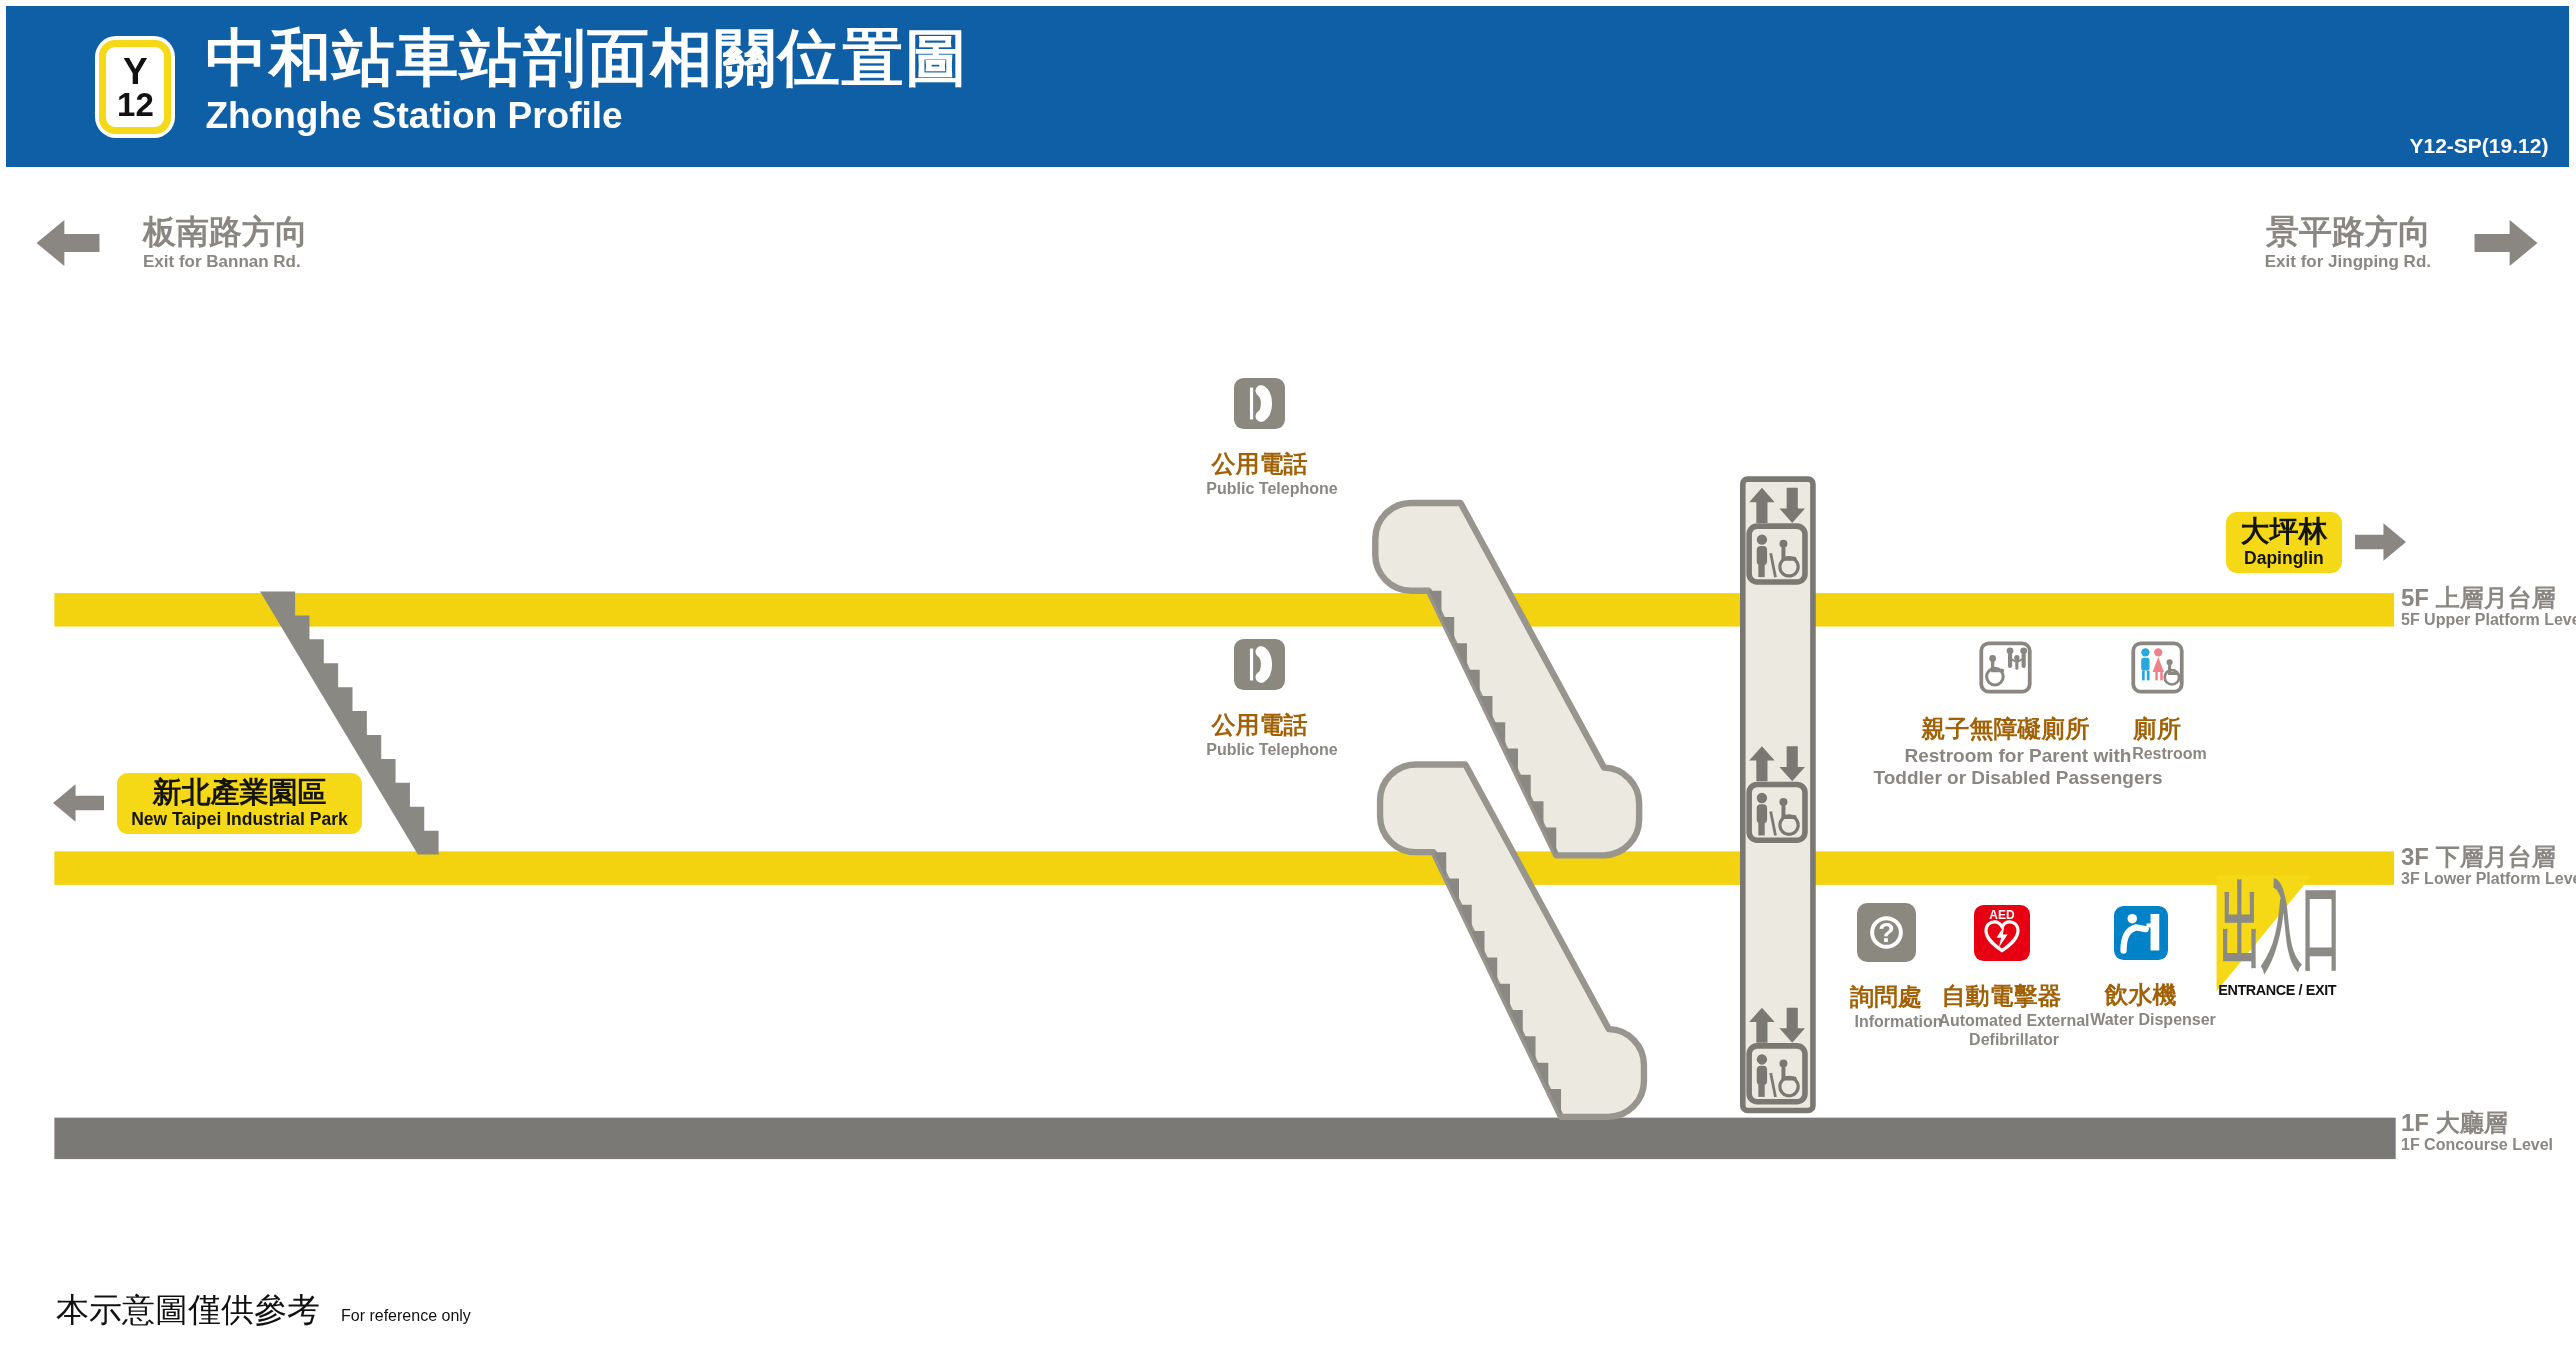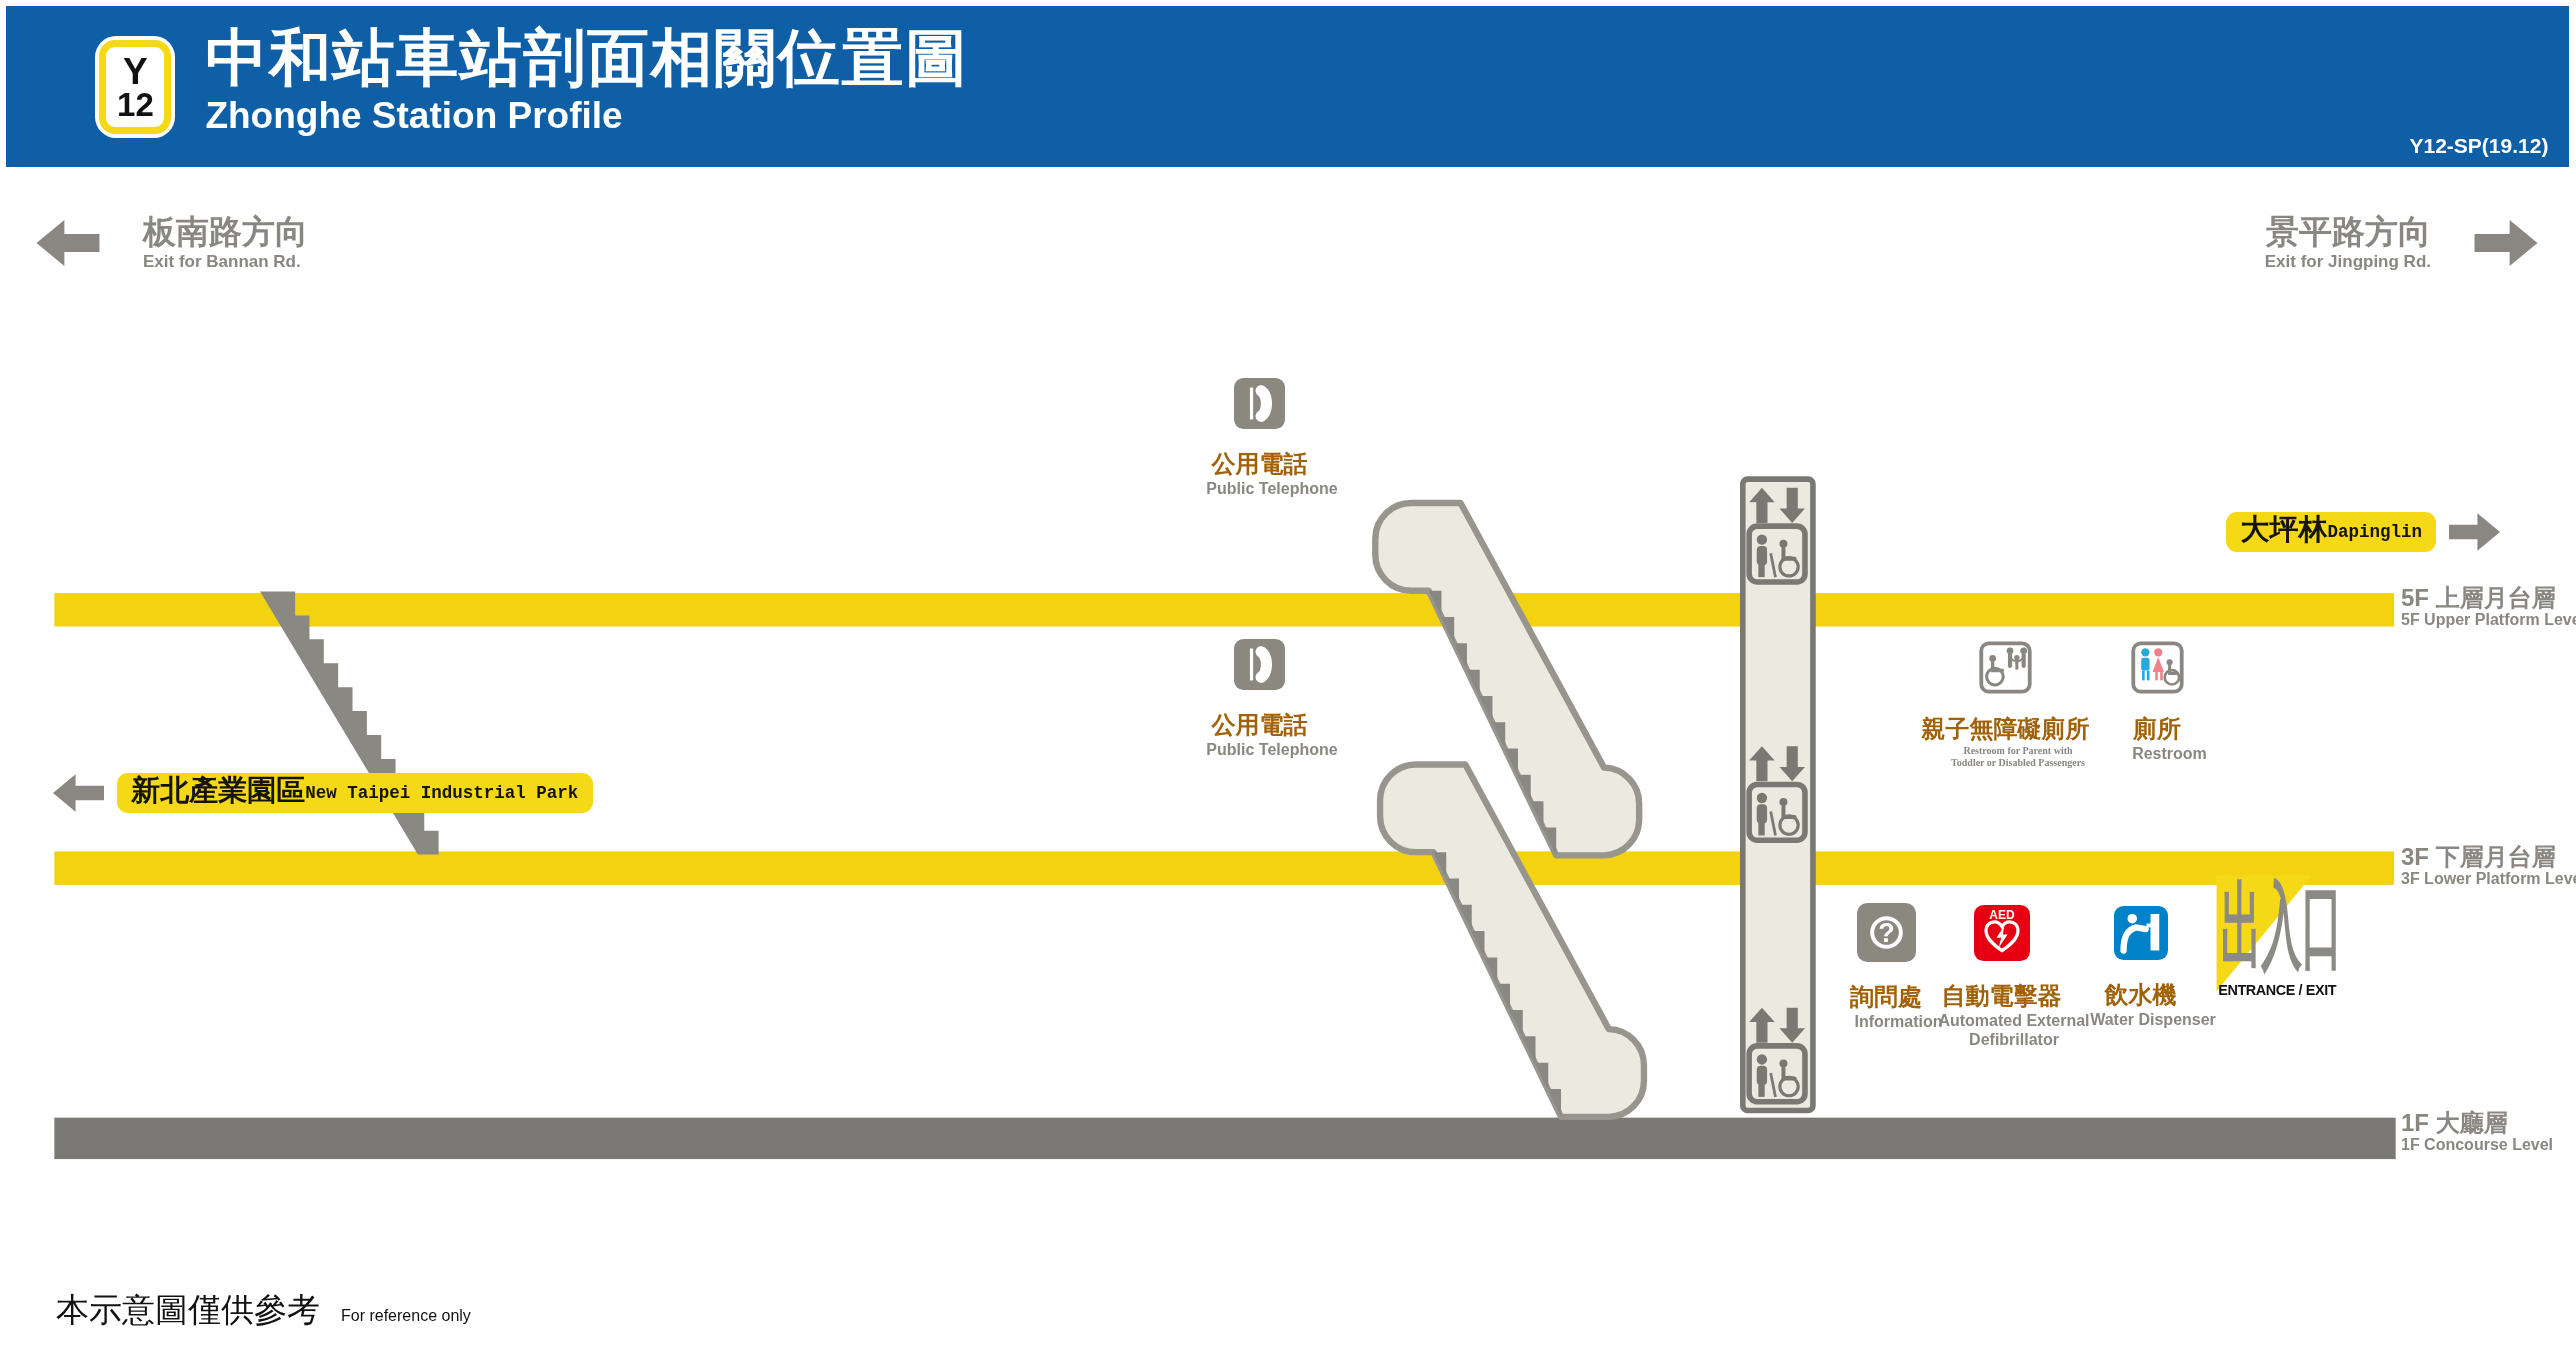--- a/index.html
+++ b/index.html
@@ -40,30 +40,30 @@
 
   
   .floorlabel{position:absolute;left:2401px;color:#8A8782;}
   .floor-zh{font-size:24px;font-weight:bold;line-height:1.1;white-space:nowrap;}
   .floor-en{font-size:16px;font-weight:bold;white-space:nowrap;}
 
   
   .dest{position:absolute;display:flex;align-items:center;gap:12.8px;}
   .dest-badge{
     background:#F5D917;border-radius:11px;padding:4px 14.4px;
-    display:flex;flex-direction:row;align-items:center;color:#1a1a00;font-family:Liberation Mono, monospace;
+    display:flex;flex-direction:column;align-items:center;color:#1a1a00;
   }
   .dest-zh{font-size:29px;font-weight:bold;line-height:1.1;color:#14140a;white-space:nowrap;}
   .dest-en{font-size:17.5px;font-weight:bold;color:#14140a;white-space:nowrap;text-align:right;}
 
   
   .facility{position:absolute;display:flex;flex-direction:column;align-items:center;}
   .fac-zh{font-size:24px;font-weight:bold;color:#a16207;margin-top:19px;white-space:nowrap;}
   .fac-en{font-size:16px;font-weight:bold;color:#8A8782;line-height:1.18;text-align:center;white-space:nowrap;padding-left:25px;}
-  .fac-en.small{font-size:10px;font-family:Liberation Serif, serif;}
+  .fac-en.small{font-size:19px;}
 
   
   .entrance{position:absolute;left:2215px;top:872px;width:151px;height:137px;}
   .entrance svg{position:absolute;left:0;top:0;}
   .entrance-zh{
     position:absolute;left:6.4px;top:6.4px;font-size:94px;line-height:1.02;font-weight:bold;
     color:#8C8A85;transform:scaleX(.43);transform-origin:left top;white-space:nowrap;
   }
   .entrance-en{
     position:absolute;left:3.2px;top:110px;font-size:14.4px;font-weight:bold;color:#111;

